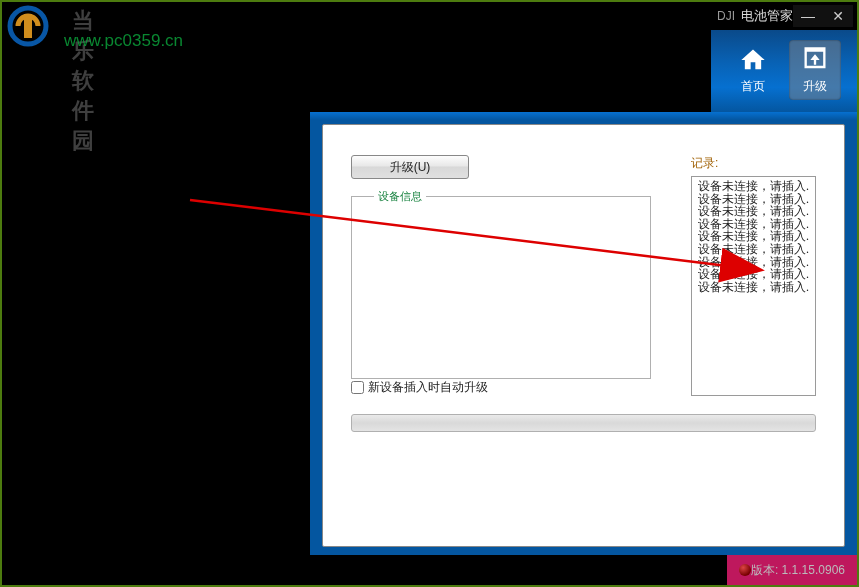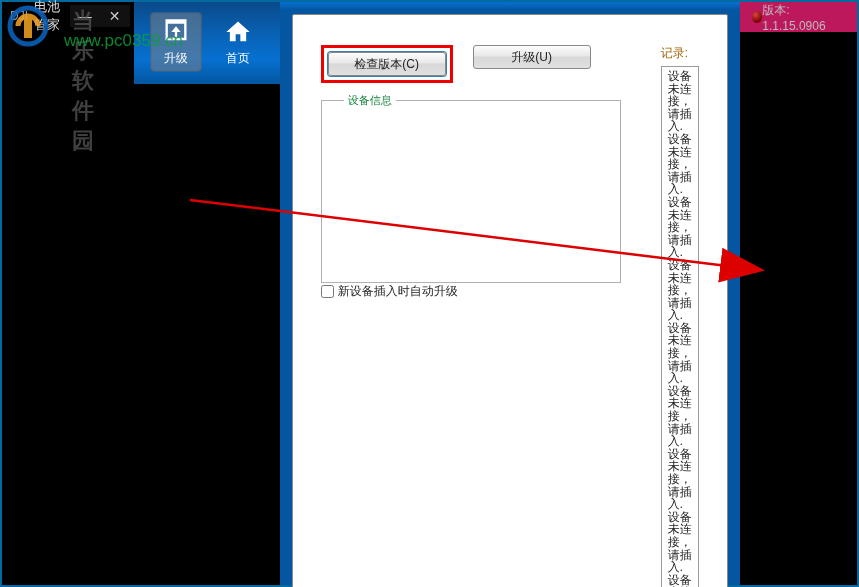--- a/index.html
+++ b/index.html
@@ -8,23 +8,24 @@
       height: 587px;
       font-family: "Microsoft YaHei", SimSun, Arial, sans-serif;
       background: #000;
       overflow: hidden;
       position: relative;
     }
     .window {
       width: 100%;
       height: 100%;
       background: #000;
-      border: 2px solid #0369a1;
-      display: flex;
-      flex-direction: row;
+      border: 2px solid #4d7c0f;
+      display: flex;
+      flex-direction: column;
+      align-items: flex-end;
     }
     .titlebar {
       height: 28px;
       background: #000;
       display: flex;
       align-items: center;
       justify-content: space-between;
       padding: 0 4px 0 8px;
       color: #ccc;
       font-size: 13px;
@@ -243,44 +244,41 @@
       <span class="titlebar-brand">DJI</span>
       <span class="titlebar-title">电池管家</span>
     </div>
     <div class="window-controls">
       <div class="win-btn">—</div>
       <div class="win-btn">✕</div>
     </div>
   </div>
 
   <div class="toolbar">
+    <div class="toolbar-btn">
+      <svg viewBox="0 0 24 24">
+        <path d="M12 3 L2 12 H5 V20 H10 V14 H14 V20 H19 V12 H22 Z"></path>
+      </svg>
+      <span>首页</span>
+    </div>
     <div class="toolbar-btn active">
       <svg viewBox="0 0 24 24">
         <path d="M4 4 H20 V18 H4 Z M4 4 V2 H20 V4" fill="none" stroke="#fff" stroke-width="2"></path>
         <path d="M12 7 L8 12 H11 V16 H13 V12 H16 Z"></path>
       </svg>
       <span>升级</span>
     </div>
-    <div class="toolbar-btn">
-      <svg viewBox="0 0 24 24">
-        <path d="M12 3 L2 12 H5 V20 H10 V14 H14 V20 H19 V12 H22 Z"></path>
-      </svg>
-      <span>首页</span>
-    </div>
   </div>
 
   <div class="content-area">
     <div class="inner-panel">
 
       <div class="top-row">
         <div class="left-col">
           <div class="btn-row">
-            <span class="highlight-box">
-              <button class="win-button primary">检查版本(C)</button>
-            </span>
             <button class="win-button">升级(U)</button>
           </div>
 
           <fieldset class="device-info-fieldset">
             <legend>设备信息</legend>
           </fieldset>
 
           <label class="checkbox-row">
             <input type="checkbox" style="">
             <span>新设备插入时自动升级</span>

